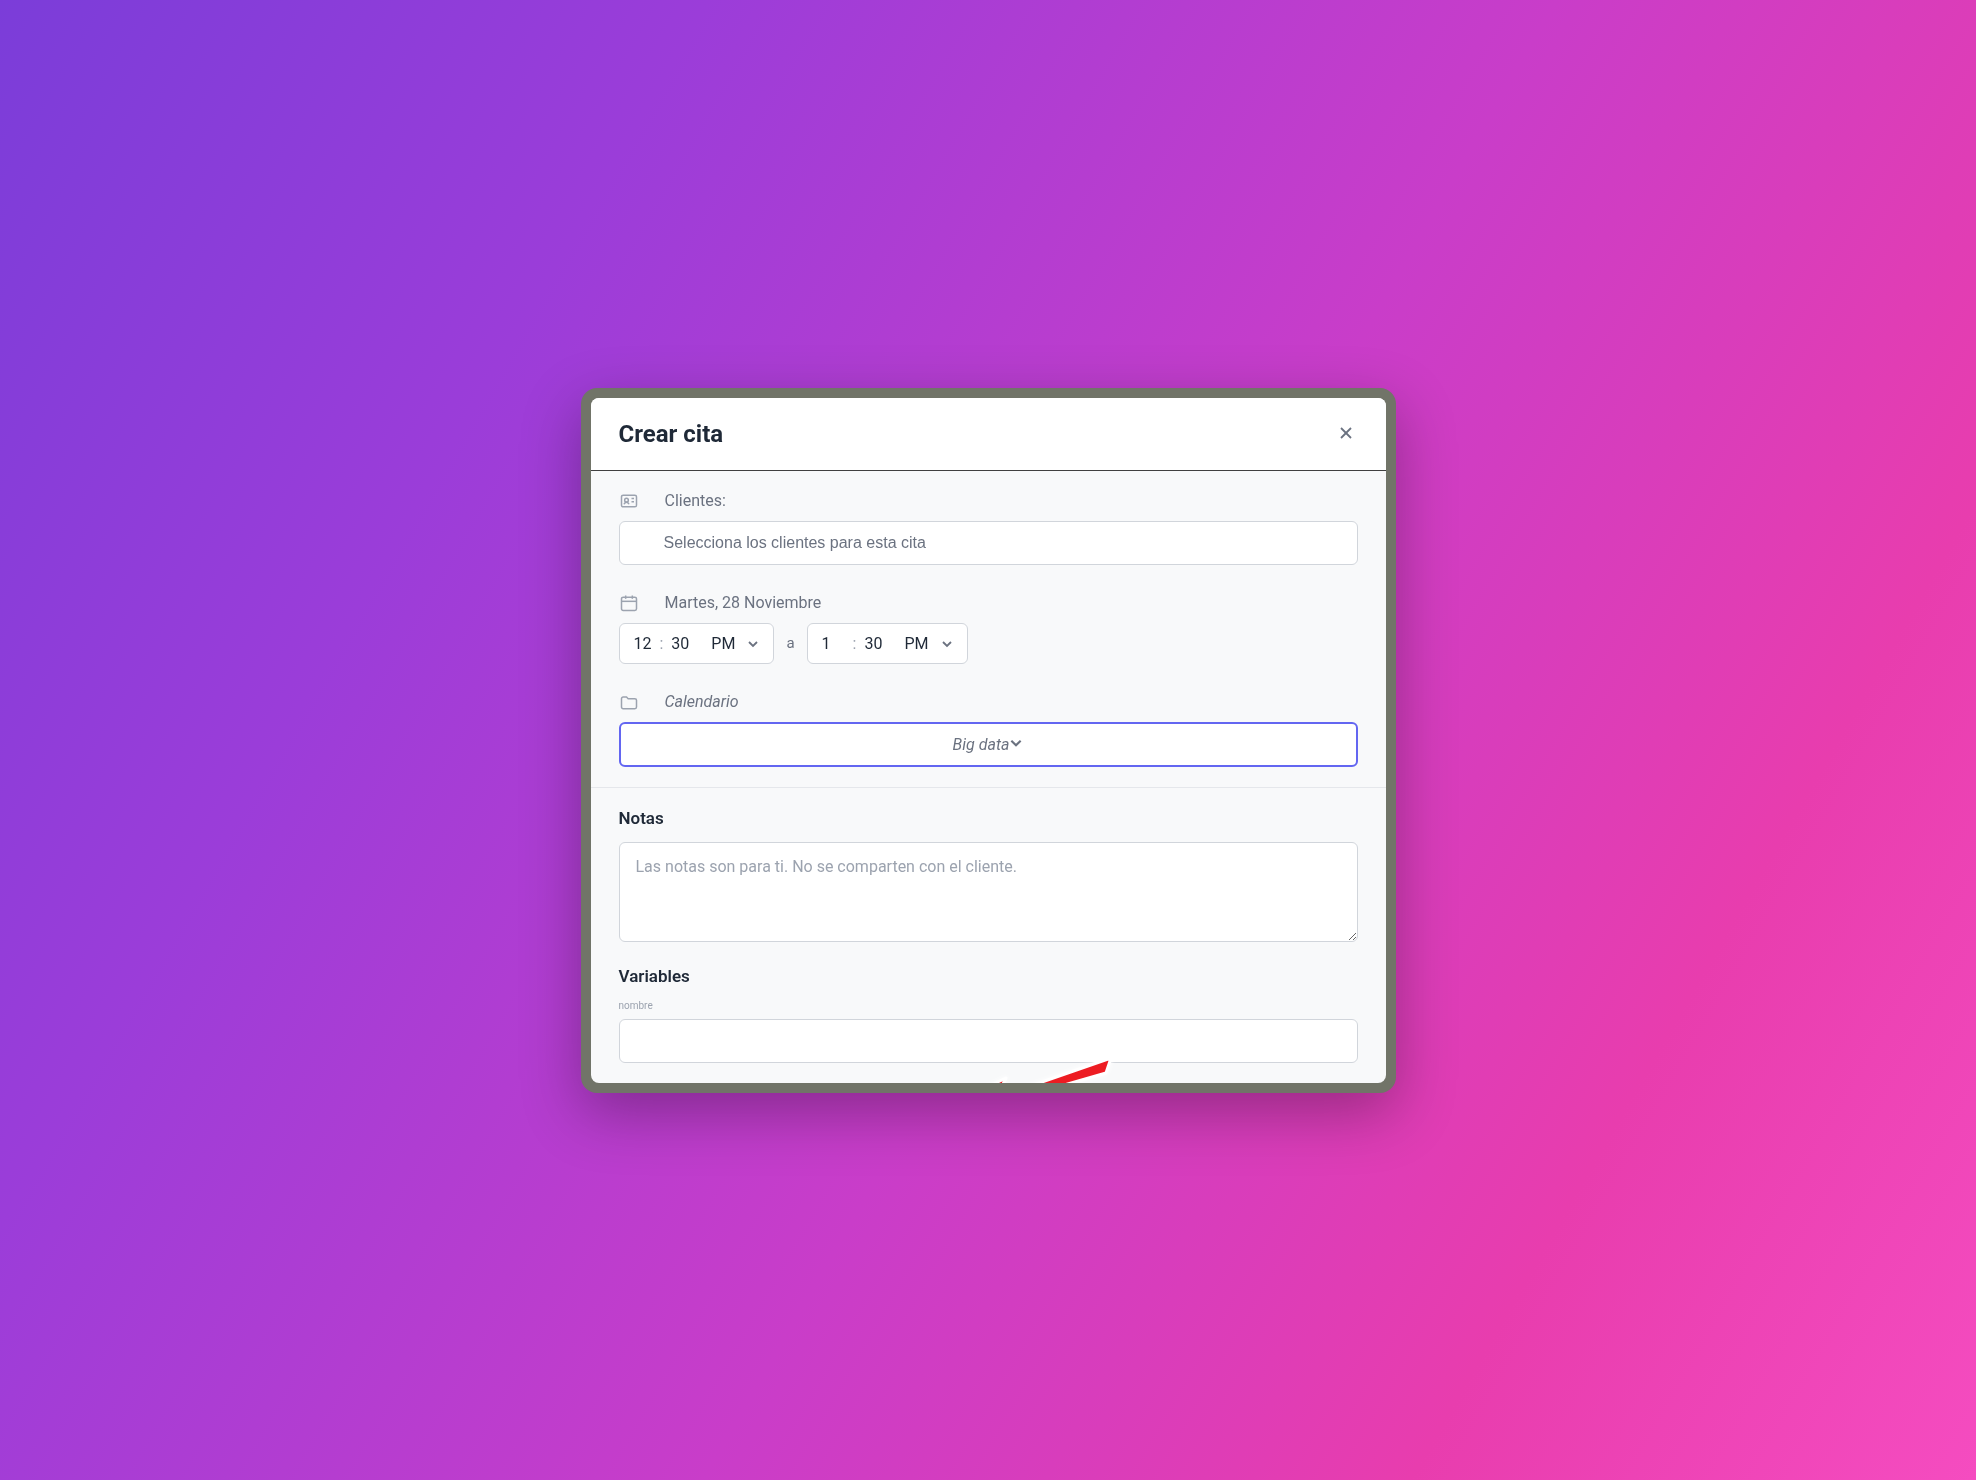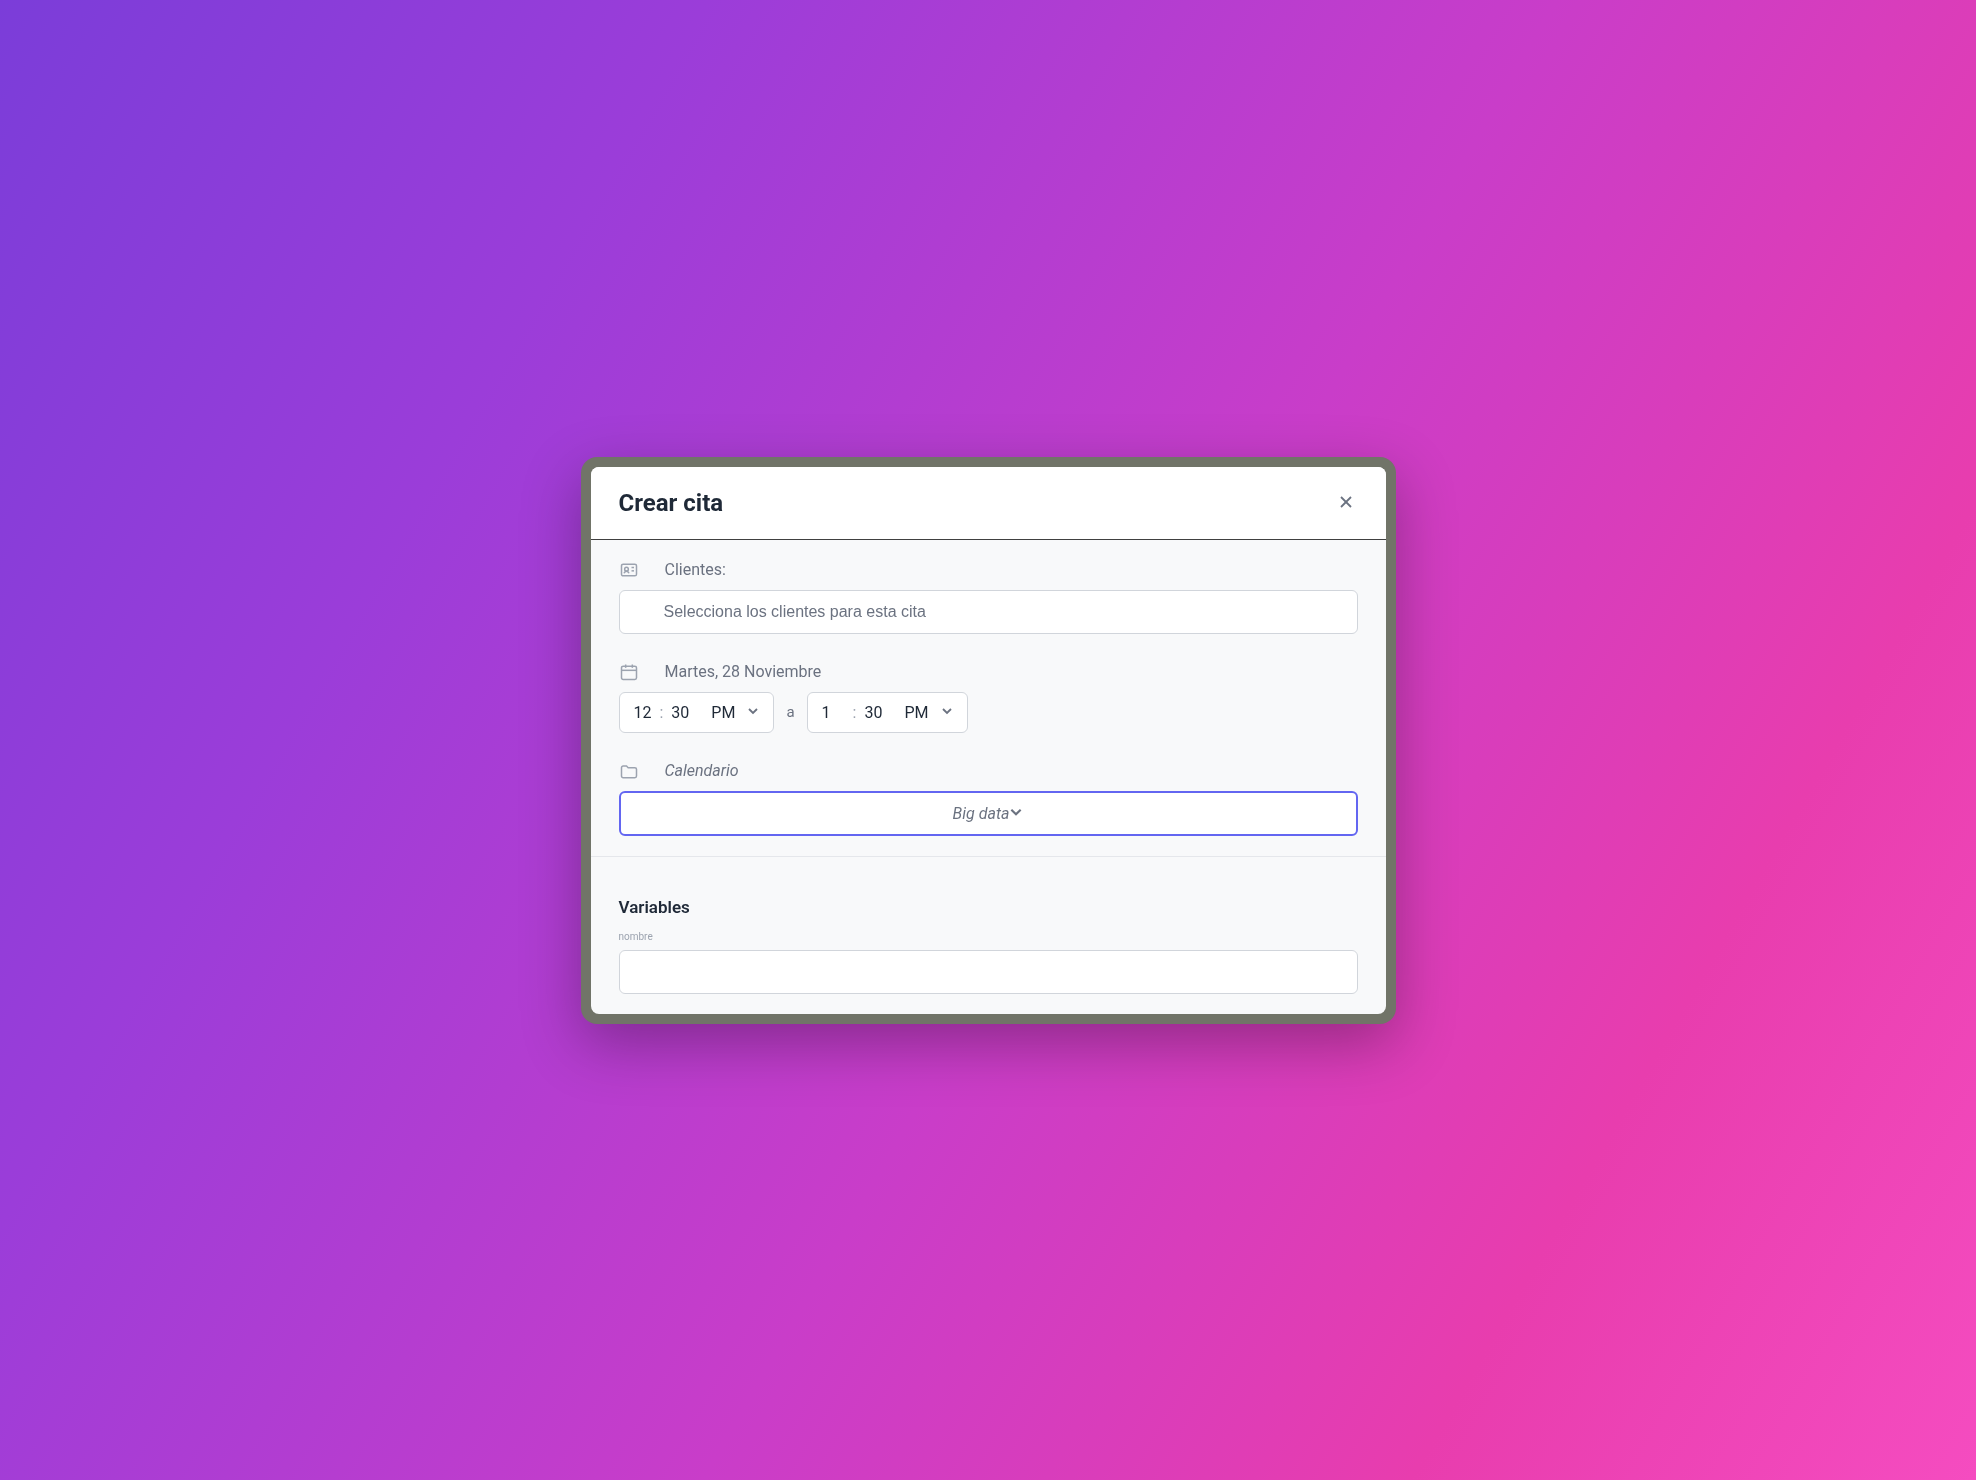--- a/index.html
+++ b/index.html
@@ -102,21 +102,21 @@
       margin-top: 28px;
     }
     .time-row {
       display: flex;
       align-items: center;
       gap: 12px;
       margin-top: 10px;
     }
     .time-box {
       display: flex;
-      align-items: center;
+      align-items: flex-end;
       gap: 6px;
       padding: 10px 14px;
       border: 1px solid #d1d5db;
       border-radius: 6px;
       background: #fff;
       font-size: 16px;
       color: #1f2937;
     }
     .time-box .colon {
       color: #9ca3af;
@@ -326,20 +326,24 @@
                   <polyline points="2,4 6,8 10,4"></polyline>
                 </svg>
             </span>
           </div>
         </div>
       </div>
 
       <div class="divider"></div>
 
       <div class="section">
+        <div>
+          <div class="section-heading">Notas</div>
+          <textarea class="textarea" placeholder="Las notas son para ti. No se comparten con el cliente." style=""></textarea>
+        </div>
 
         <div class="variables-section">
           <div class="section-heading">Variables</div>
           <div class="var-label">nombre</div>
           <input type="text" class="text-input" style="">
         </div>
       </div>
 
     </div>
 

